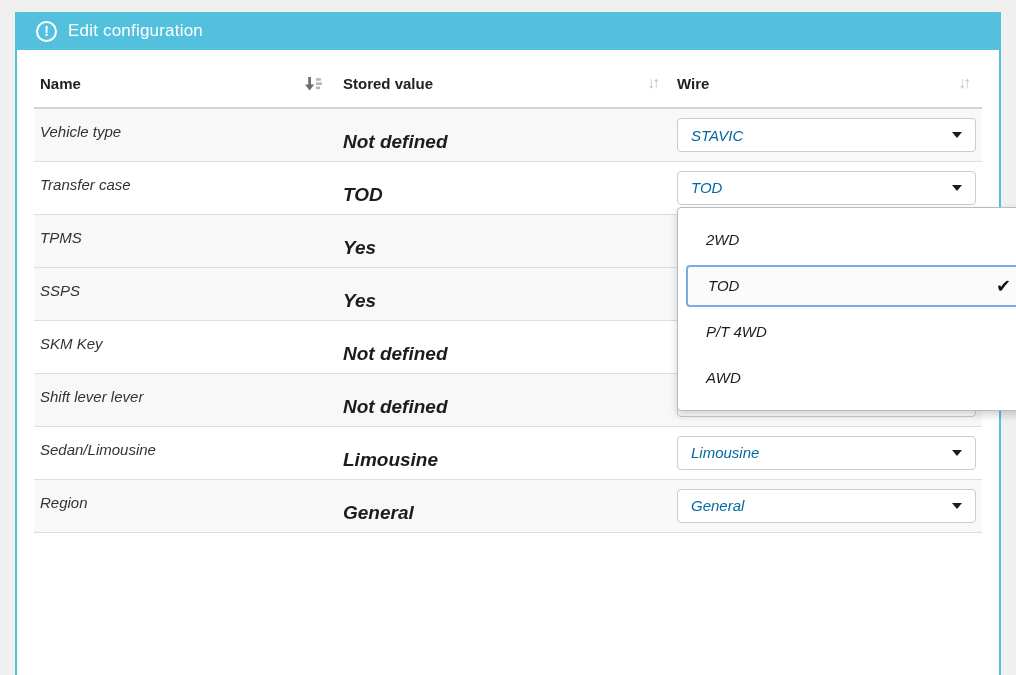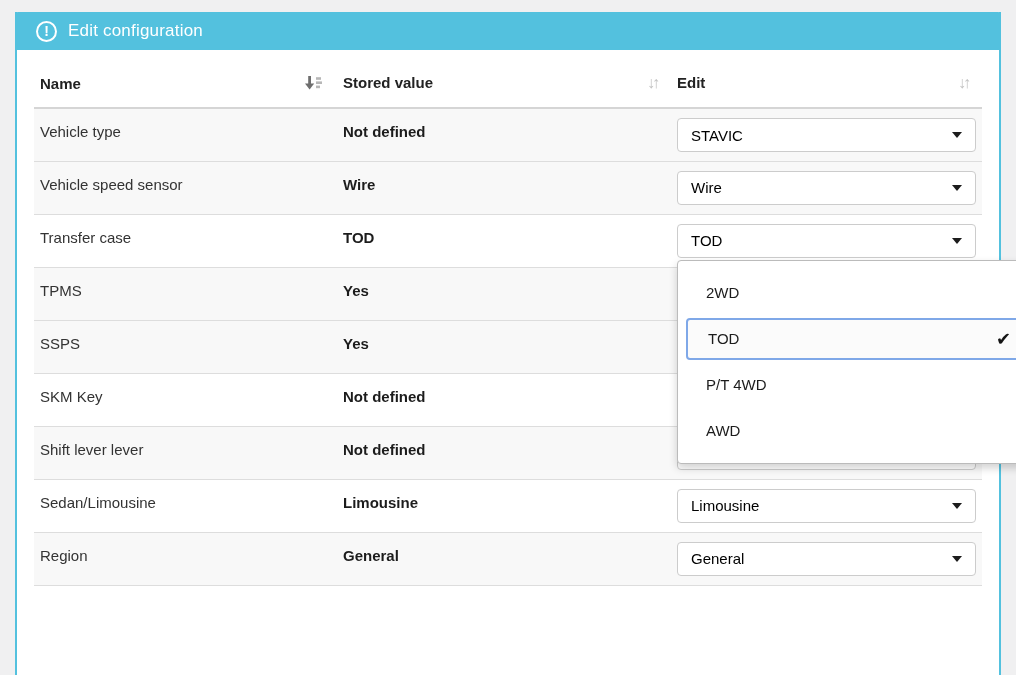--- a/index.html
+++ b/index.html
@@ -30,42 +30,42 @@
   }
   .content { padding: 0 17px; }
   table.config { width: 100%; border-collapse: collapse; table-layout: fixed; }
   col.c-name   { width: 303px; }
   col.c-stored { width: 334px; }
   col.c-value  { width: 311px; }
   thead th {
     text-align: left; font-size: 15px; font-weight: 700; color: #222;
     padding: 24px 6px 15px 6px; border-bottom: 2px solid #d5d5d5;
   }
-  .th-inner { display: flex; align-items: flex-start; }
+  .th-inner { display: flex; align-items: flex-end; }
   .th-label { flex: 0 0 auto; }
   .sort-spacer { flex: 1 1 auto; }
   .sort-unsorted {
     color: #c3c3c3; font-size: 16px; font-weight: 700;
     letter-spacing: -3px; margin-right: 8px; user-select: none;
   }
   .sort-desc-svg { margin-right: 8px; display: block; }
   tbody tr { height: 53px; }
   tbody tr.odd  { background: #f8f8f8; }
   tbody tr.even { background: #fff; }
-  tbody td { border-bottom: 1px solid #ddd; vertical-align: top; }
+  tbody td { border-bottom: 1px solid #ddd; vertical-align: top; font-style: italic; }
   td.cell-name   { padding: 14px 6px 0 6px; font-size: 15px; color: #333; }
-  td.cell-stored { padding: 14px 6px 0 6px; font-size: 15px; color: #1c1c1c; font-weight: 700; }
+  td.cell-stored { padding: 22px 6px 0 6px; font-size: 19px; color: #1c1c1c; font-weight: 700; }
   td.cell-value  { padding: 9px 0 0 6px; position: relative; }
   .select {
     width: 299px; height: 34px; background: #fff;
     border: 1px solid #ccc; border-radius: 4px;
     display: flex; align-items: center; justify-content: space-between;
     padding: 0 13px; cursor: pointer;
   }
-  .select-label { font-size: 15px; color: #000000; }
+  .select-label { font-size: 15px; color: #0369a1; }
   .caret {
     width: 0; height: 0; flex: 0 0 auto;
     border-left: 5px solid transparent; border-right: 5px solid transparent;
     border-top: 6px solid #1c1c1c;
   }
   .dropdown-menu {
     position: absolute; left: 6px; top: 45px; width: 359px; z-index: 20;
     background: #fff; border: 1px solid #bbb; border-radius: 4px;
     box-shadow: 0 4px 9px rgba(0,0,0,0.18);
     padding: 9px 0;
@@ -116,48 +116,38 @@
           </th>
           <th>
             <span class="th-inner">
               <span class="th-label">Stored value</span>
               <span class="sort-spacer"></span>
               <span class="sort-unsorted">↓↑</span>
             </span>
           </th>
           <th>
             <span class="th-inner">
-              <span class="th-label">Edit</span>
+              <span class="th-label">Wire</span>
               <span class="sort-spacer"></span>
               <span class="sort-unsorted">↓↑</span>
             </span>
           </th>
         </tr>
       </thead>
       <tbody>
           <tr class="odd">
     <td class="cell-name">Vehicle type</td>
     <td class="cell-stored">Not defined</td>
     <td class="cell-value">
       <div class="select">
         <span class="select-label">STAVIC</span>
         <span class="caret"></span>
       </div>
     </td>
   </tr>
-          <tr class="odd">
-    <td class="cell-name">Vehicle speed sensor</td>
-    <td class="cell-stored">Wire</td>
-    <td class="cell-value">
-      <div class="select">
-        <span class="select-label">Wire</span>
-        <span class="caret"></span>
-      </div>
-    </td>
-  </tr>
           <tr class="even">
     <td class="cell-name">Transfer case</td>
     <td class="cell-stored">TOD</td>
     <td class="cell-value">
       <div class="select">
         <span class="select-label">TOD</span>
         <span class="caret"></span>
       </div>
     <div class="dropdown-menu">
                 <div class="menu-item">

